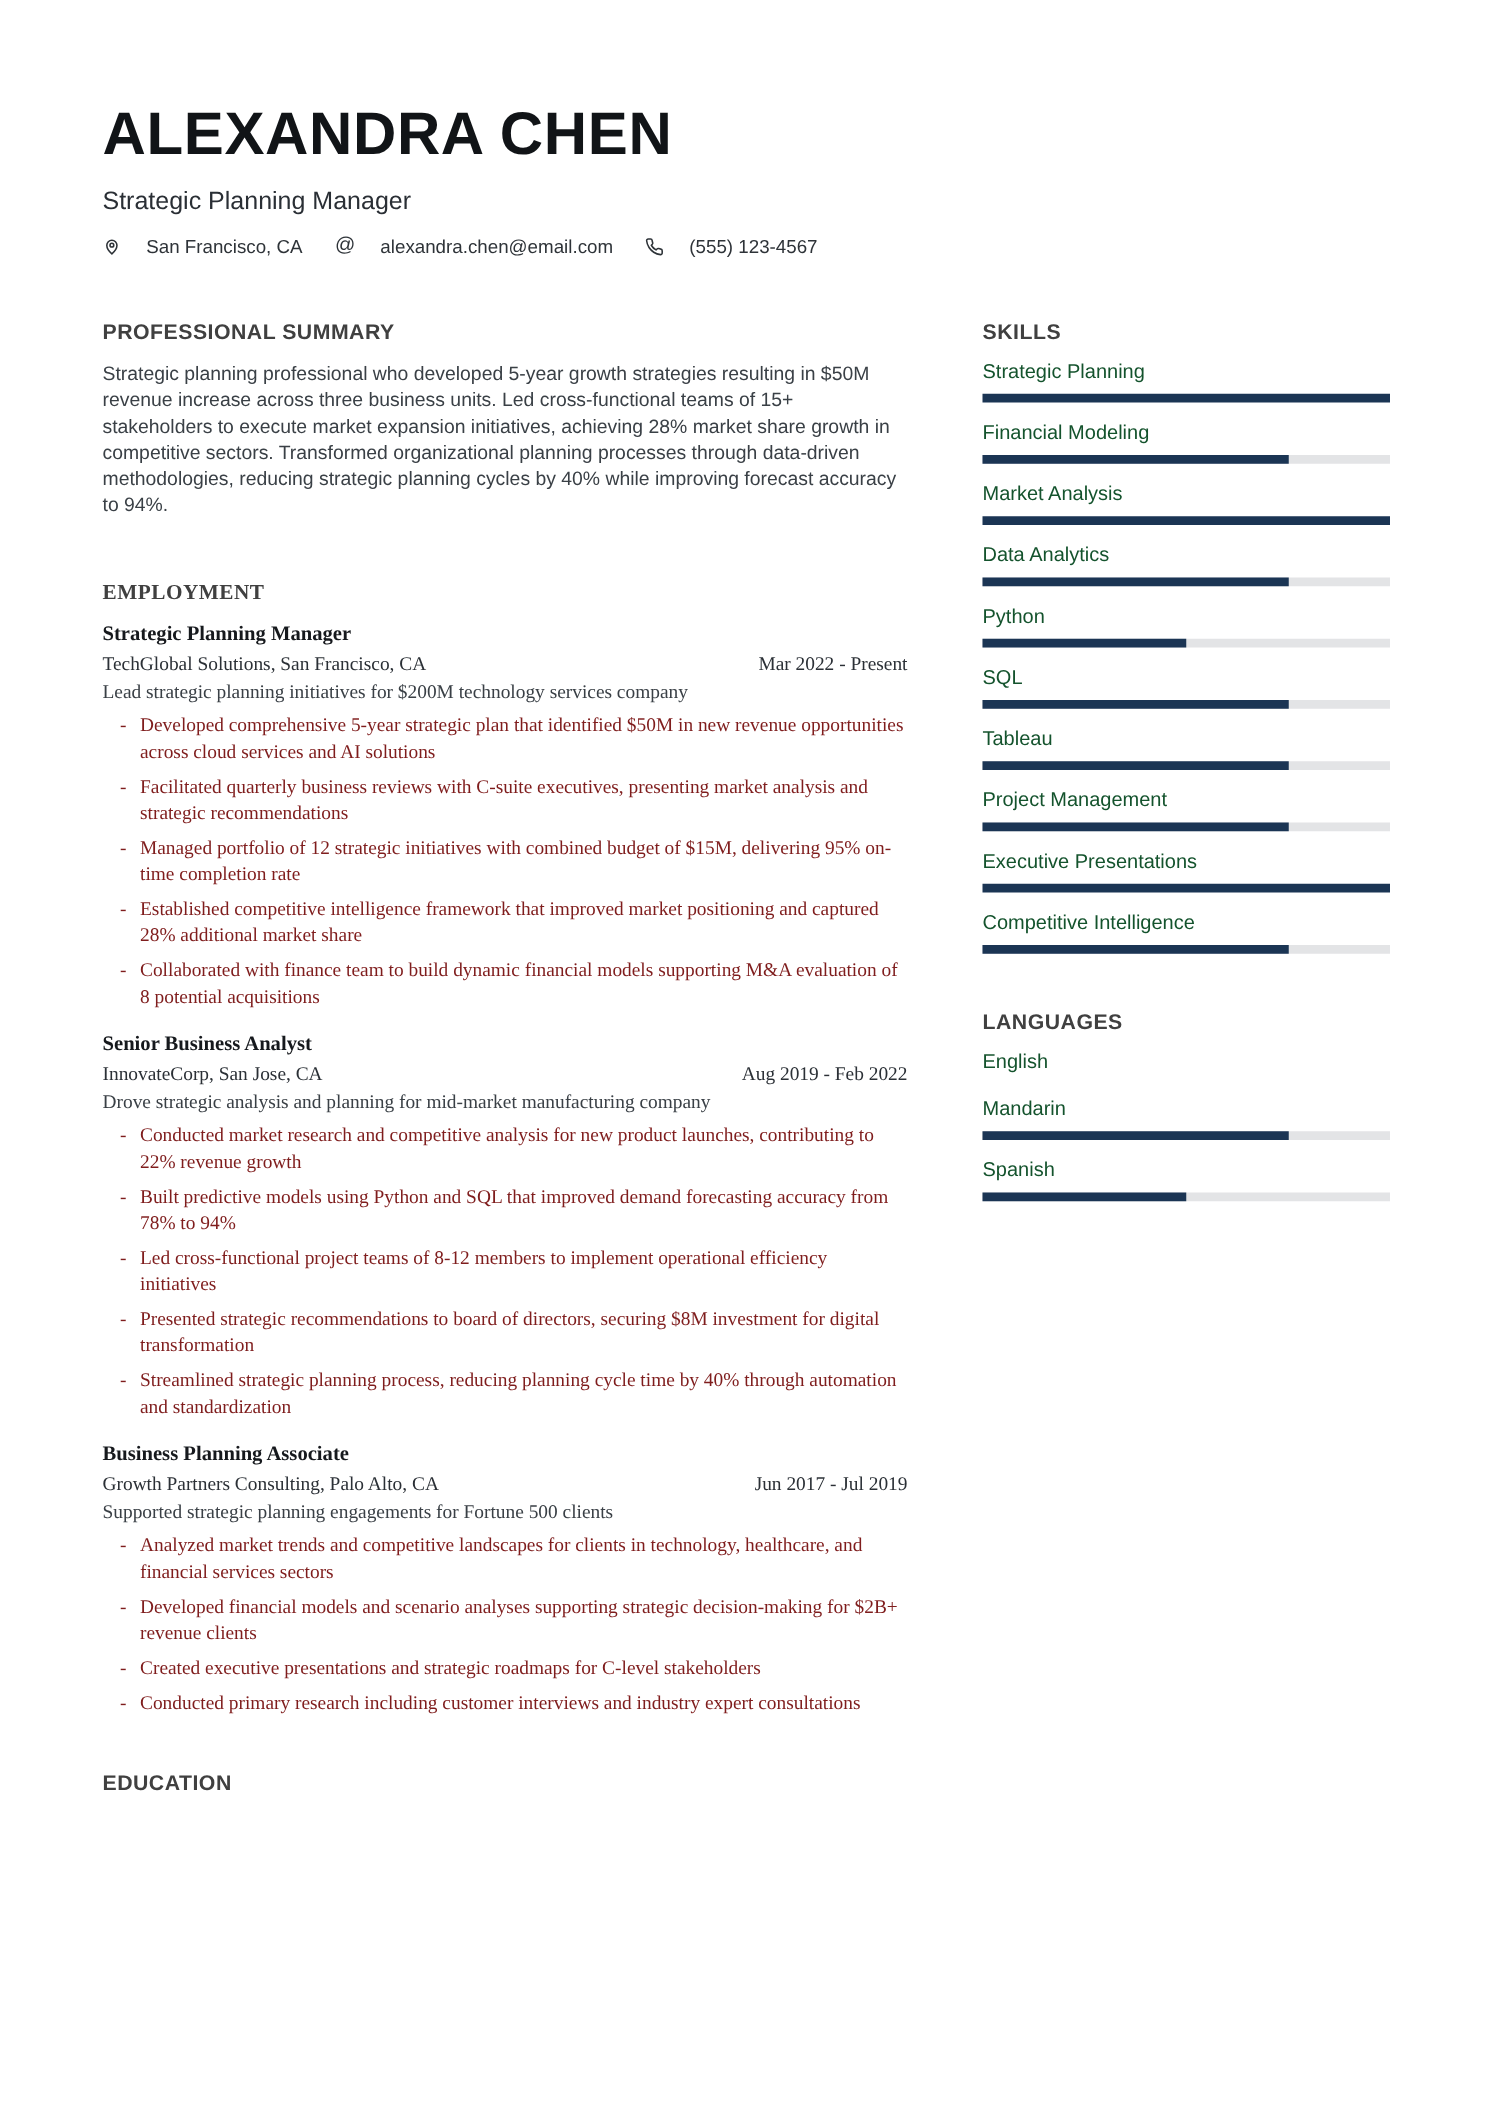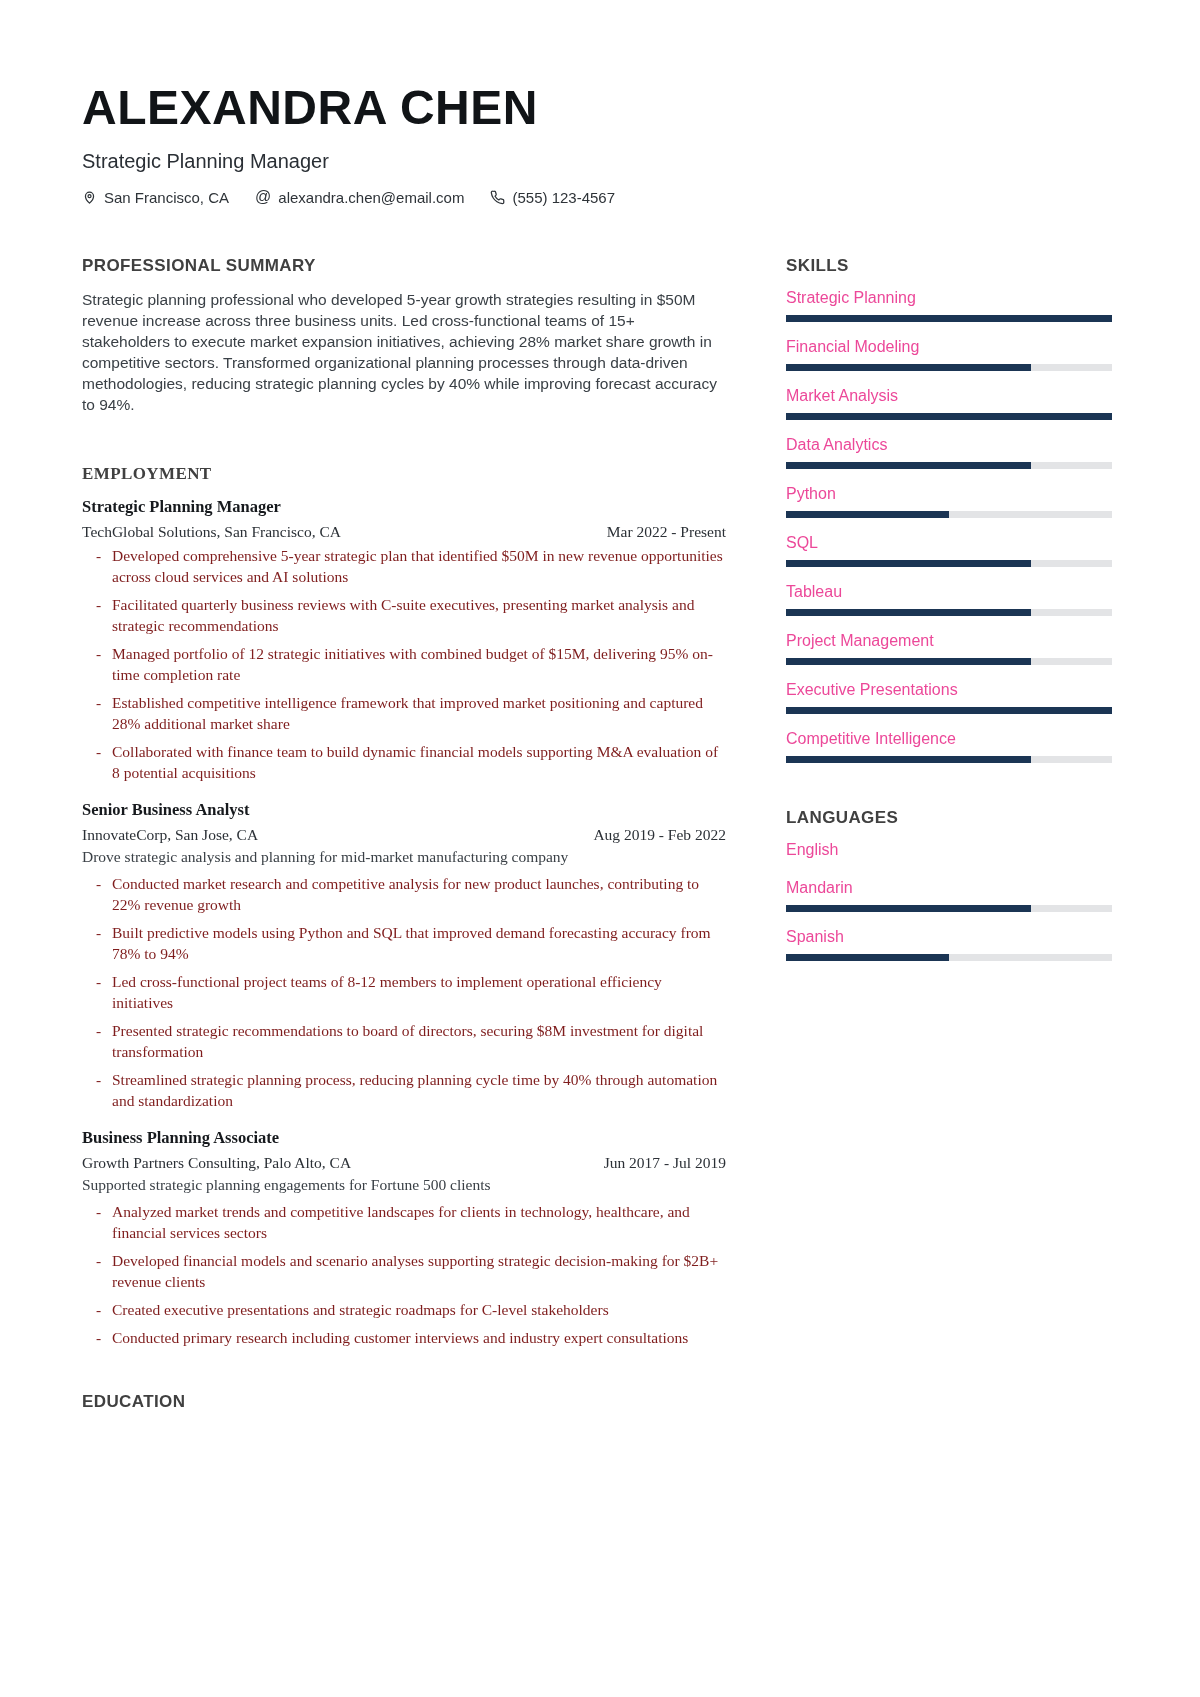--- a/index.html
+++ b/index.html
@@ -29,21 +29,21 @@
     color: #2a2f35;
   }
   .contact-row {
     margin-top: 16px;
     display: flex;
     align-items: center;
     gap: 26px;
     font-size: 15px;
     color: #2e3338;
   }
-  .contact-item { display: flex; align-items: center; gap: 7px; text-align: right; }
+  .contact-item { display: flex; align-items: center; gap: 20px; text-align: right; }
   .contact-item svg { display: block; }
   .at-glyph { font-size: 16px; color: #2e3338; line-height: 1; }
   
   .columns { display: flex; margin-top: 50px; }
   .main-col { width: 644px; flex: 0 0 644px; }
   .side-col { margin-left: auto; width: 326px; flex: 0 0 326px; }
   h2.section-heading {
     font-size: 17px;
     font-weight: bold;
     letter-spacing: 0.4px;
@@ -65,21 +65,21 @@
     padding-left: 30px;
     font-size: 15.5px;
     line-height: 21px;
     color: #7f1d1d;
     margin-bottom: 7px;
   }
   ul.job-bullets li::before { content: "-"; position: absolute; left: 14px; }
   .education-section { margin-top: 44px; }
   
   .skill { margin-bottom: 16px; }
-  .skill-label { font-size: 16px; color: #ec4899; margin-bottom: 8px; }
+  .skill-label { font-size: 16px; color: #14532d; margin-bottom: 8px; }
   .bar-track { width: 100%; height: 7px; background: #e3e4e6; }
   .bar-fill { height: 7px; background: #1b3554; }
   .skill.no-bar { margin-bottom: 20px; }
   .languages-section { margin-top: 45px; }
 </style>
 </head>
 <body>
 
 <div class="page">
 
@@ -121,20 +121,21 @@
 
       <div class="employment-section">
         <h2 class="section-heading">EMPLOYMENT</h2>
         <div>
   <div class="job">
     <div class="job-title">Strategic Planning Manager</div>
     <div class="job-company-row">
       <span>TechGlobal Solutions, San Francisco, CA</span>
       <span>Mar 2022 - Present</span>
     </div>
+    <div class="job-summary">Lead strategic planning initiatives for $200M technology services company</div>
     <ul class="job-bullets">
                 <li>Developed comprehensive 5-year strategic plan that identified $50M in new revenue opportunities across cloud services and AI solutions</li>
                 <li>Facilitated quarterly business reviews with C-suite executives, presenting market analysis and strategic recommendations</li>
                 <li>Managed portfolio of 12 strategic initiatives with combined budget of $15M, delivering 95% on-time completion rate</li>
                 <li>Established competitive intelligence framework that improved market positioning and captured 28% additional market share</li>
                 <li>Collaborated with finance team to build dynamic financial models supporting M&amp;A evaluation of 8 potential acquisitions</li>
               </ul>
   </div>
 
   <div class="job">

